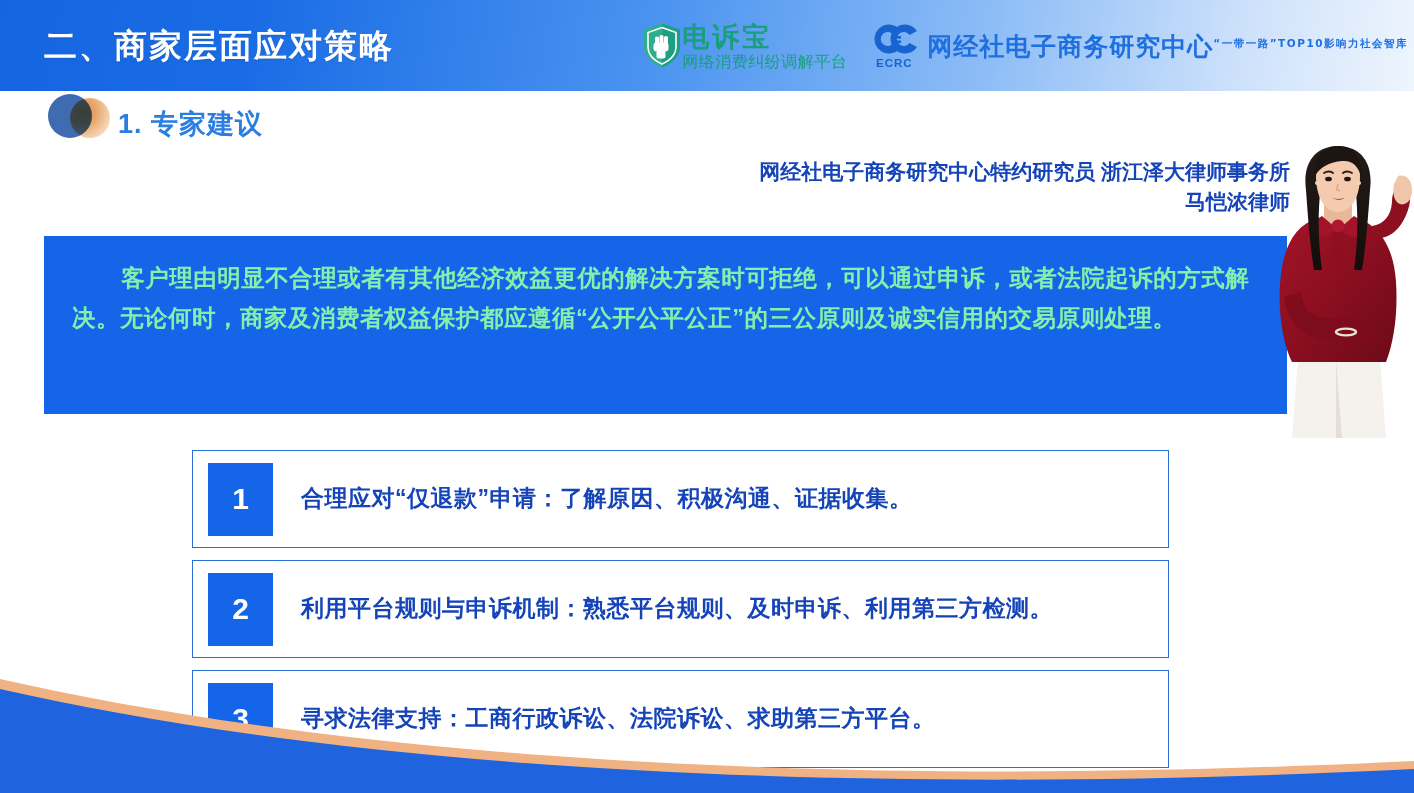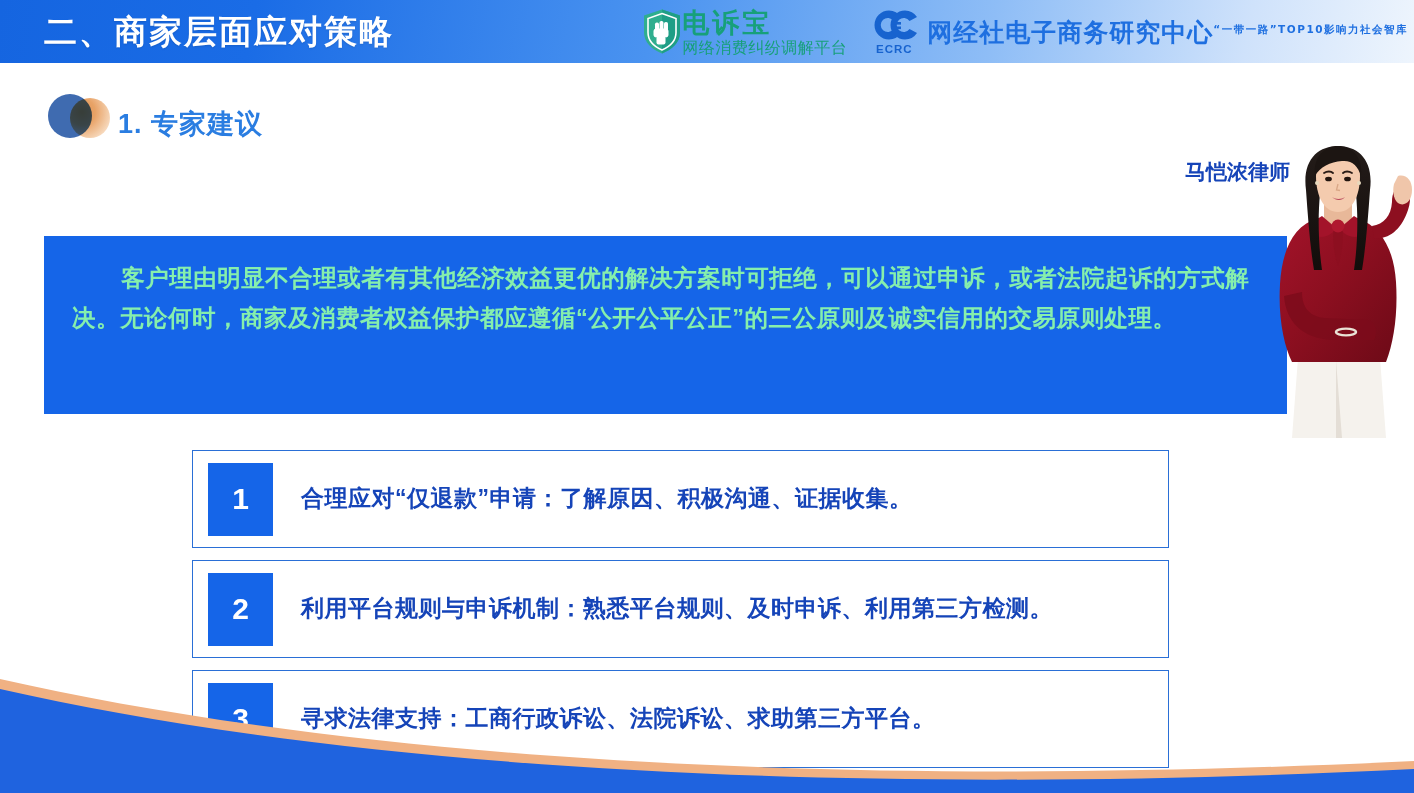--- a/index.html
+++ b/index.html
@@ -7,21 +7,21 @@
     width:1414px;height:793px;
     background:#ffffff;
     font-family:"Liberation Sans","DejaVu Sans",sans-serif;
     overflow:hidden;
     position:relative;
   }
   .slide{position:absolute;inset:0;overflow:hidden;background:#fff;}
 
   
   .header{
-    position:absolute;left:0;top:0;width:1414px;height:63px;
+    position:absolute;left:0;top:0;width:1414px;height:91px;
     background:linear-gradient(100deg,#1565e0 0%,#1a6ce6 18%,#4a93f0 46%,#8ebdf6 70%,#cfe2fb 88%,#eef5fd 100%);
     overflow:hidden;
   }
   .header-title{
     position:absolute;left:44px;top:50%;transform:translateY(-50%);
     color:#ffffff;font-size:33px;font-weight:bold;letter-spacing:2px;
     white-space:nowrap;
     text-shadow:0 1px 2px rgba(0,0,0,.12);
   }
   .header-logos{
@@ -171,20 +171,21 @@
 
   <div class="section-row">
     <span class="venn">
       <span class="c1"></span>
       <span class="c2"></span>
     </span>
     <span class="section-title">1. 专家建议</span>
   </div>
 
   <div class="expert">
+    <div>网经社电子商务研究中心特约研究员 浙江泽大律师事务所</div>
     <div>马恺浓律师</div>
   </div>
 
   <div class="quote">
     <p>客户理由明显不合理或者有其他经济效益更优的解决方案时可拒绝，可以通过申诉，或者法院起诉的方式解决。无论何时，商家及消费者权益保护都应遵循“公开公平公正”的三公原则及诚实信用的交易原则处理。</p>
   </div>
 
   <div class="portrait">
     <svg width="152" height="292" viewBox="0 0 152 292">
       <defs>

